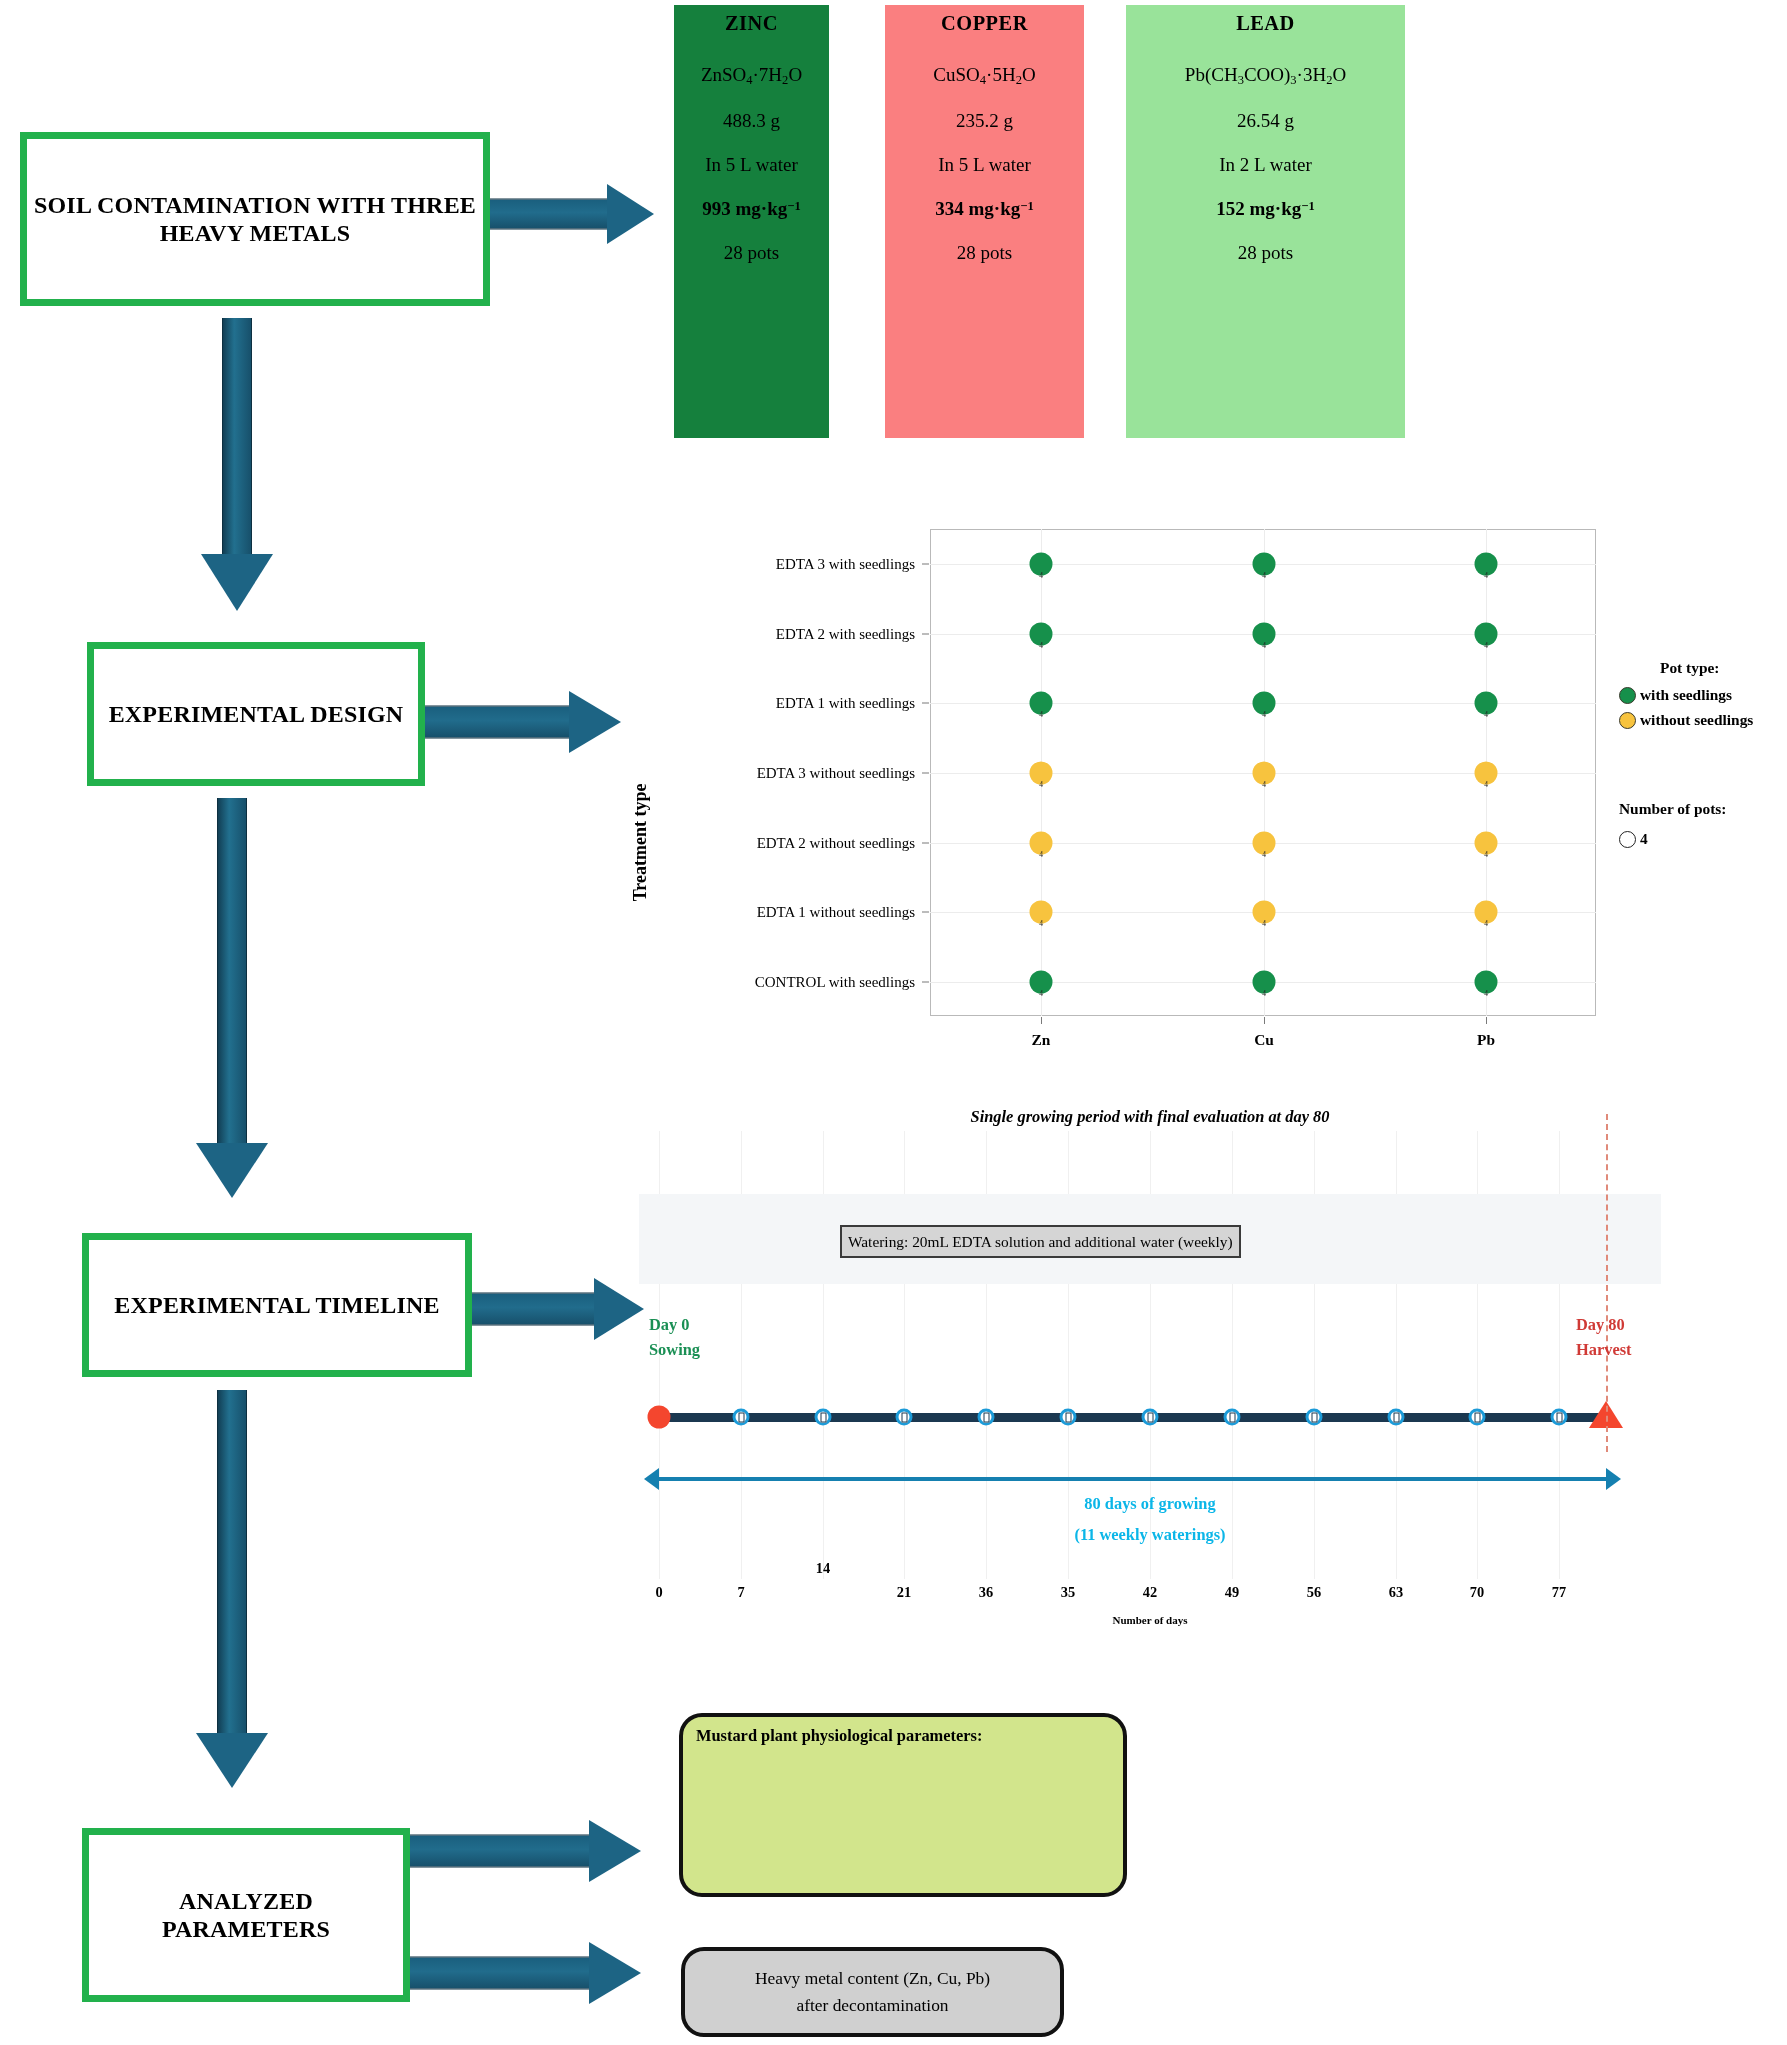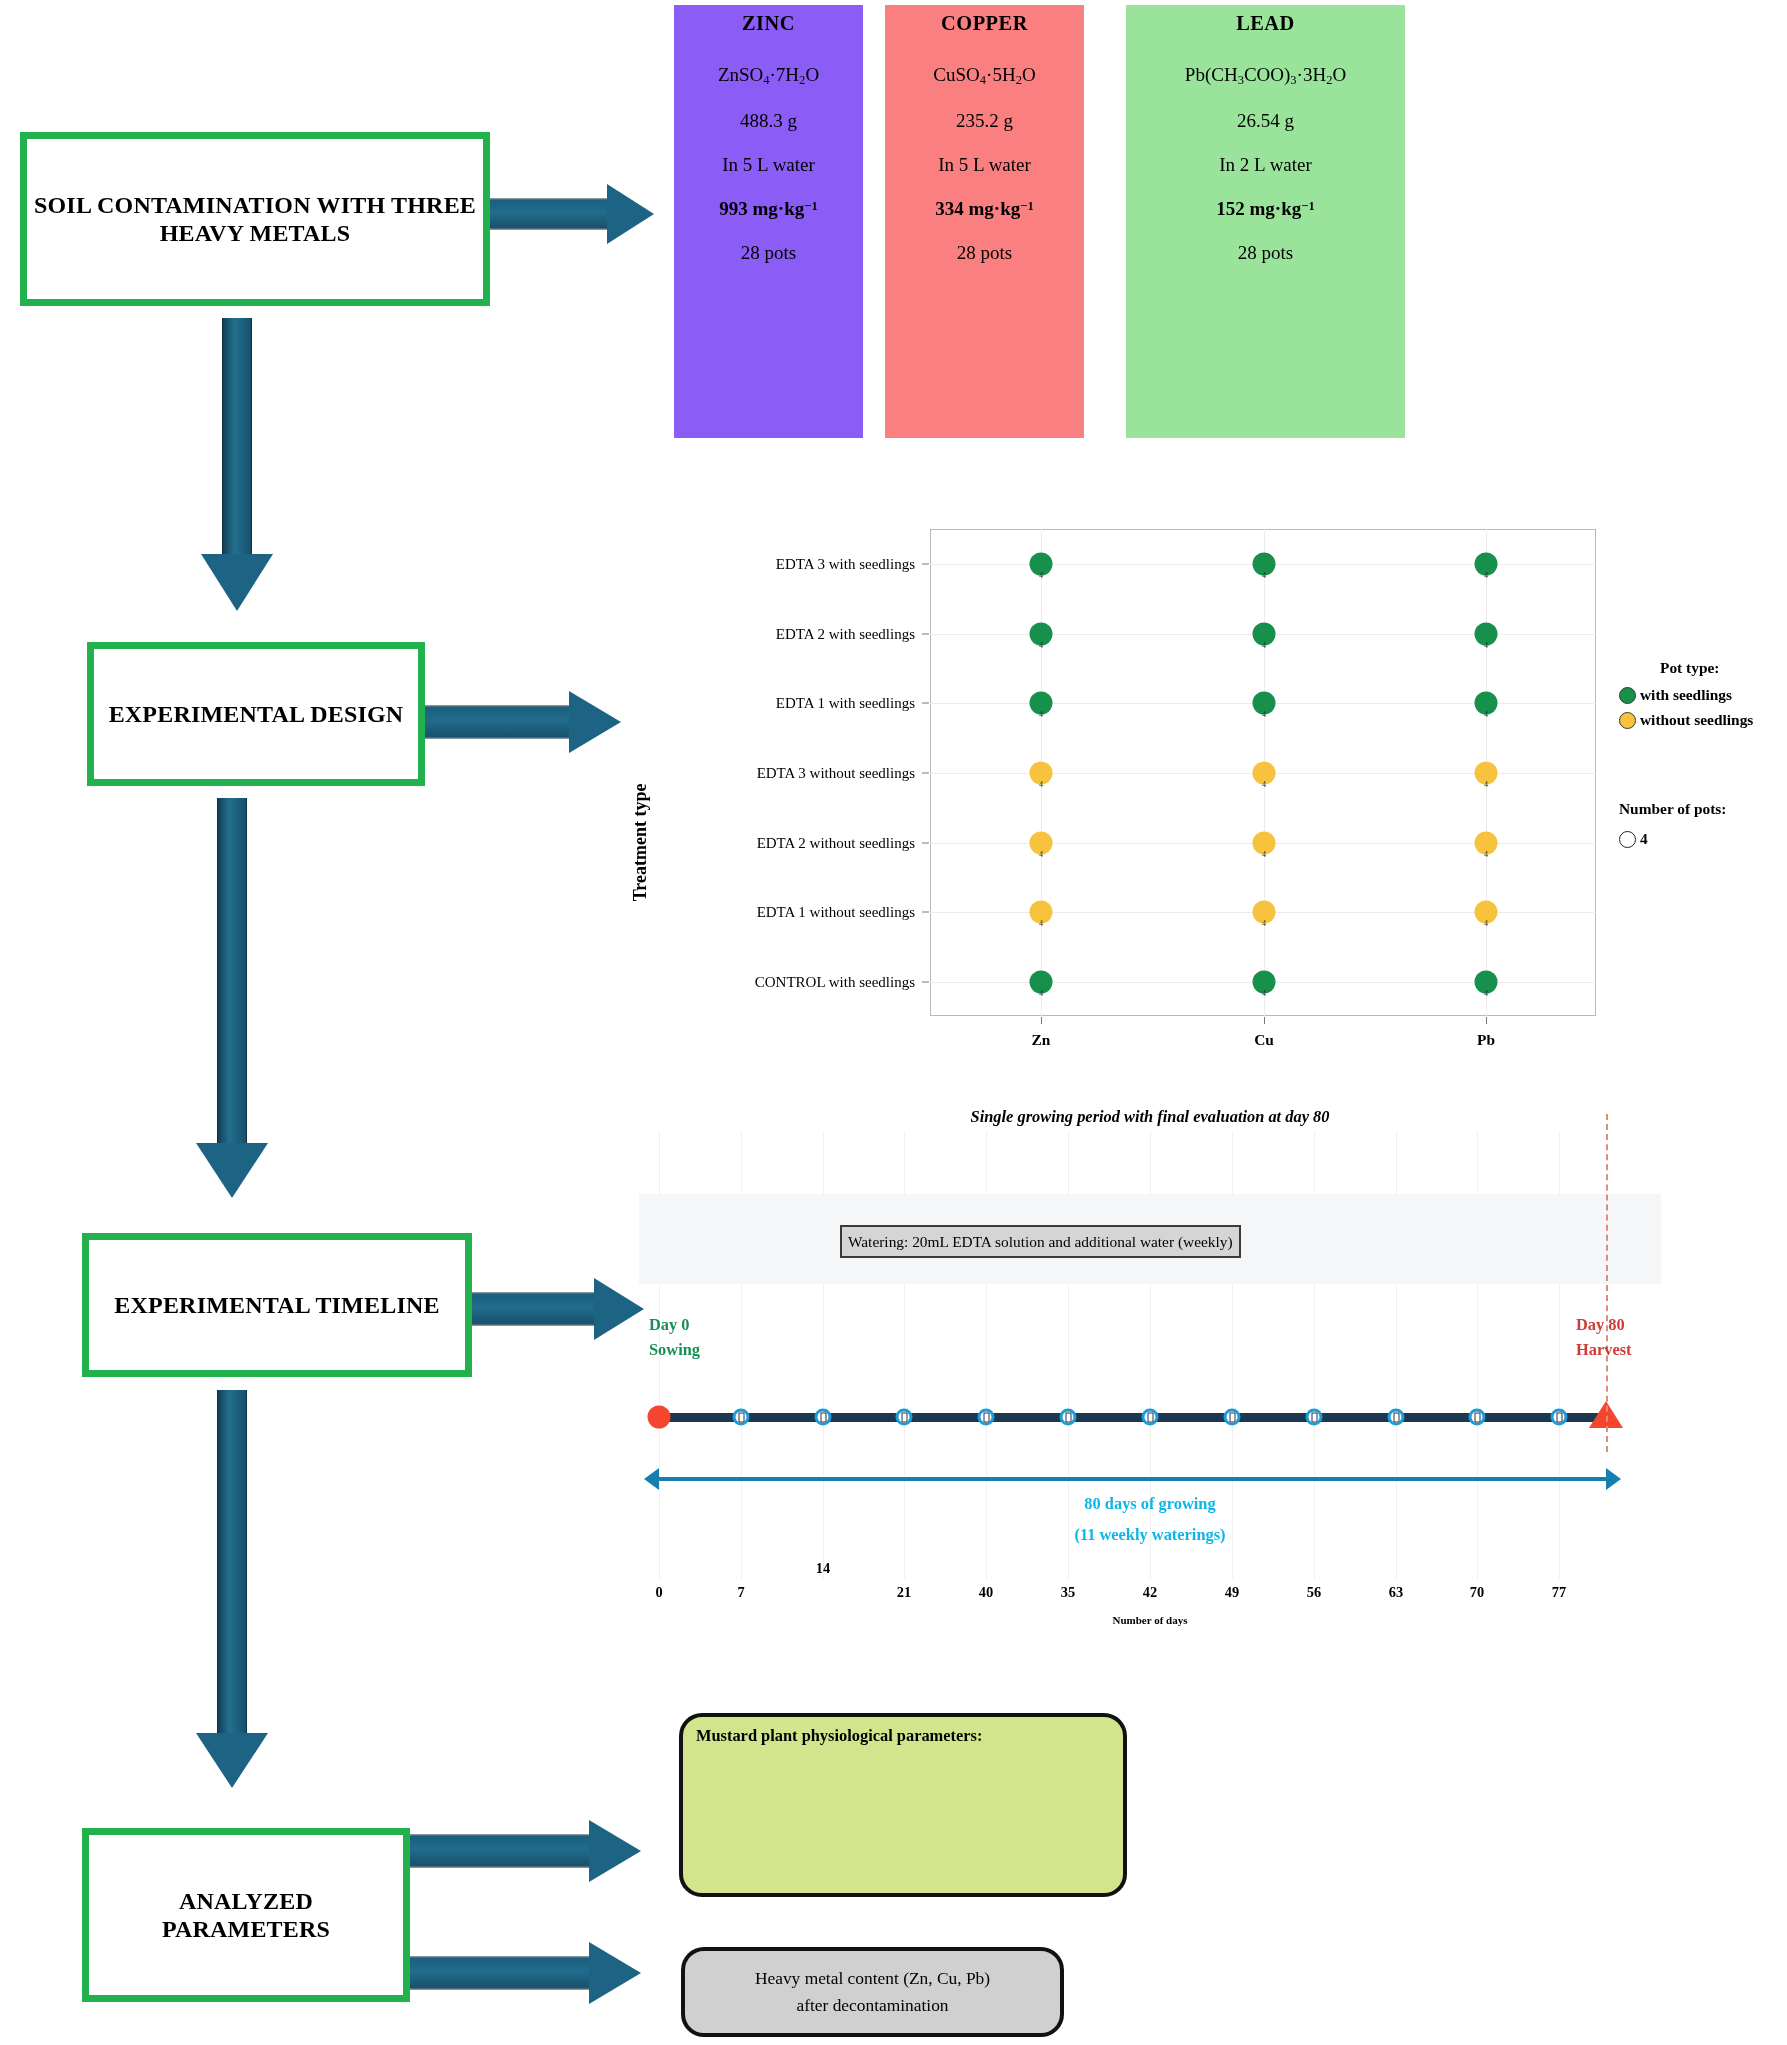--- a/index.html
+++ b/index.html
@@ -179,21 +179,21 @@
 <div class="arrow-right" style="left:410px;top:1818px;width:231px;height:65px;">
   <div class="shaft" style="width:179px;height:31px;"></div>
   <div class="head" style="border-width:31px 0 31px 52px;"></div>
 </div>
 
 <div class="arrow-right" style="left:410px;top:1940px;width:231px;height:65px;">
   <div class="shaft" style="width:179px;height:31px;"></div>
   <div class="head" style="border-width:31px 0 31px 52px;"></div>
 </div>
 
-<div class="metal-col" id="metal0" style="left: 674px; top: 5px; width: 189px; height: 433px; background: #8b5cf6;">
+<div class="metal-col" id="metal0" style="left: 674px; top: 5px; width: 155px; height: 433px; background: #15803d;">
   <div class="mname">ZINC</div>
   <div class="mrow">ZnSO<sub>4</sub>·7H<sub>2</sub>O</div>
   <div class="mrow">488.3 g</div>
   <div class="mrow">In 5 L  water</div>
   <div class="mrow bold">993 mg·kg<sup>−1</sup></div>
   <div class="mrow">28 pots</div>
 </div>
 
 <div class="metal-col" id="metal1" style="left: 885px; top: 5px; width: 199px; height: 433px; background: rgb(250, 127, 128);">
   <div class="mname">COPPER</div>
@@ -368,21 +368,21 @@
     <div class="tl-span-l" style="left: 5px; top: 375px;"></div>
     <div class="tl-span-r" style="left: 967px; top: 375px;"></div>
     <div class="tl-span-lbl" style="left: 511px; top: 384px;">
       <div>80 days of growing</div>
                    <div>(11 weekly waterings)</div>
     </div>
     <div class="tl-xtick" style="left: 20px; top: 480px;">0</div>
     <div class="tl-xtick" style="left: 102px; top: 480px;">7</div>
     <div class="tl-xtick" style="left: 184px; top: 456px;">14</div>
     <div class="tl-xtick" style="left: 265px; top: 480px;">21</div>
-    <div class="tl-xtick" style="left: 347px; top: 480px;">40</div>
+    <div class="tl-xtick" style="left: 347px; top: 480px;">36</div>
     <div class="tl-xtick" style="left: 429px; top: 480px;">35</div>
     <div class="tl-xtick" style="left: 511px; top: 480px;">42</div>
     <div class="tl-xtick" style="left: 593px; top: 480px;">49</div>
     <div class="tl-xtick" style="left: 675px; top: 480px;">56</div>
     <div class="tl-xtick" style="left: 757px; top: 480px;">63</div>
     <div class="tl-xtick" style="left: 838px; top: 480px;">70</div>
     <div class="tl-xtick" style="left: 920px; top: 480px;">77</div>
     <div class="tl-xaxis-title" style="left: 511px; top: 510px;">Number of days</div>
   </div>
 

